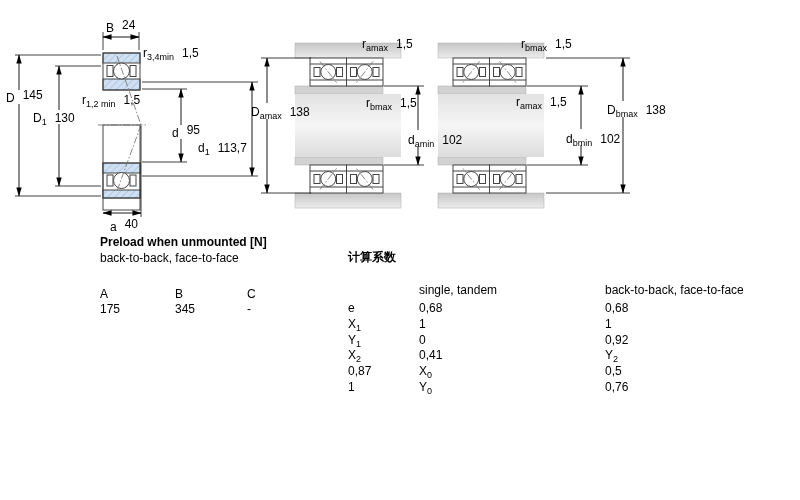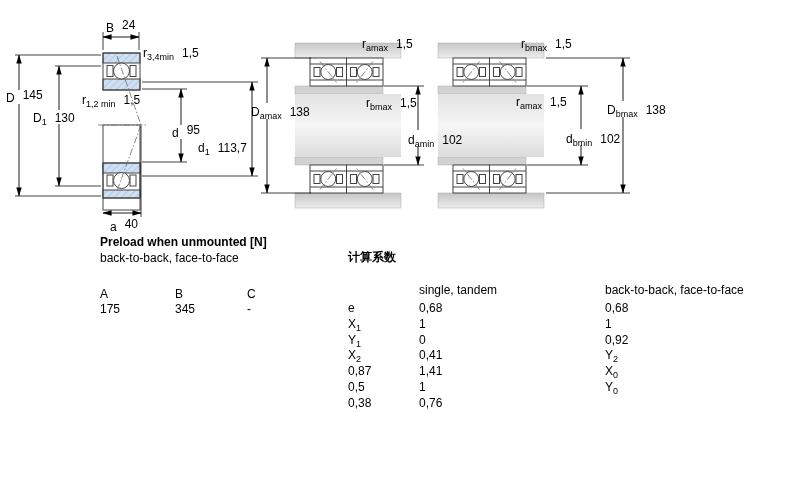--- a/index.html
+++ b/index.html
@@ -210,23 +210,21 @@
 
     <div class="c"><span>Y</span><sub>1</sub></div>
     <div class="c">0</div>
     <div class="c">0,92</div>
 
     <div class="c"><span>X</span><sub>2</sub></div>
     <div class="c">0,41</div>
 
     <div class="c"><span>Y</span><sub>2</sub></div>
     <div class="c">0,87</div>
-    <div class="c">1,41</div>
 
     <div class="c"><span>X</span><sub>0</sub></div>
     <div class="c">0,5</div>
     <div class="c">1</div>
 
     <div class="c"><span>Y</span><sub>0</sub></div>
-    <div class="c">0,38</div>
     <div class="c">0,76</div>
   </div>
 </div>
 
 </body></html>

